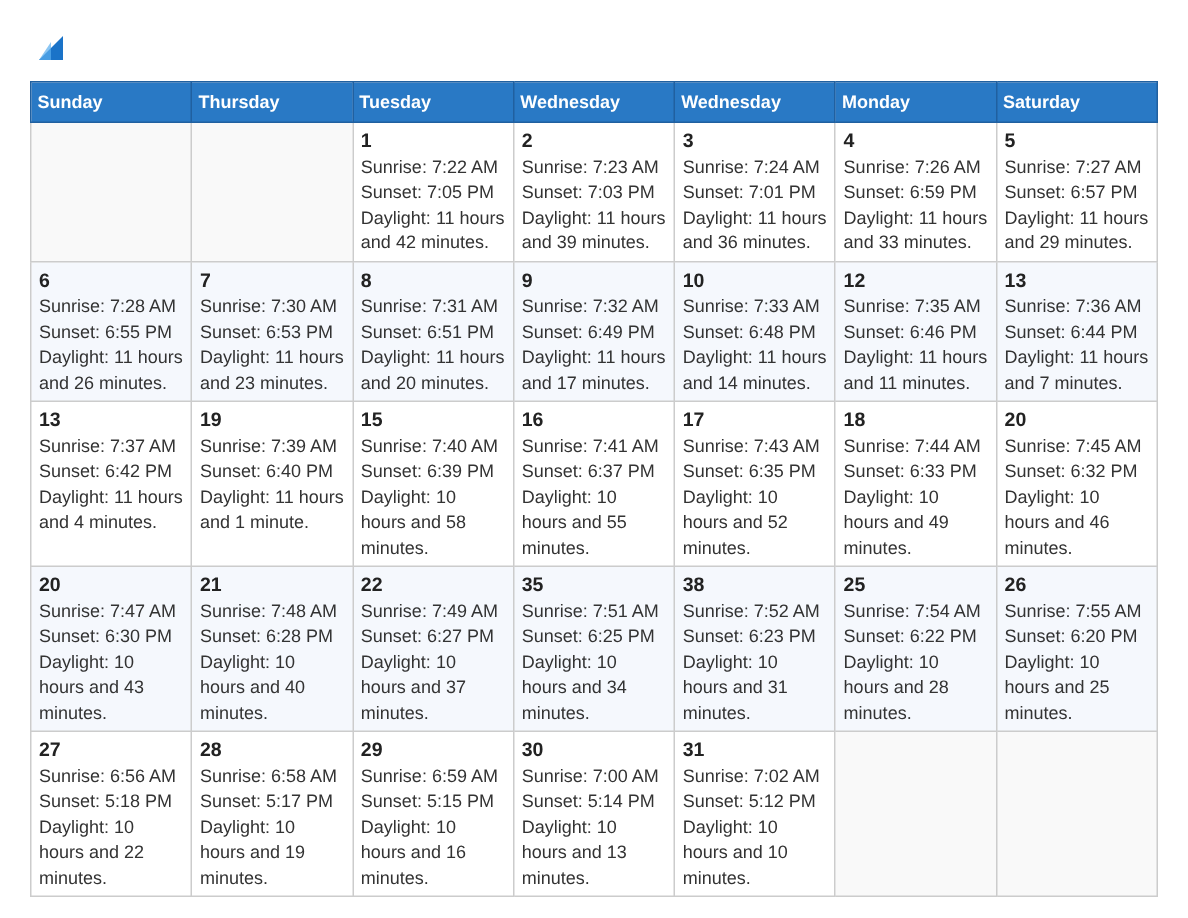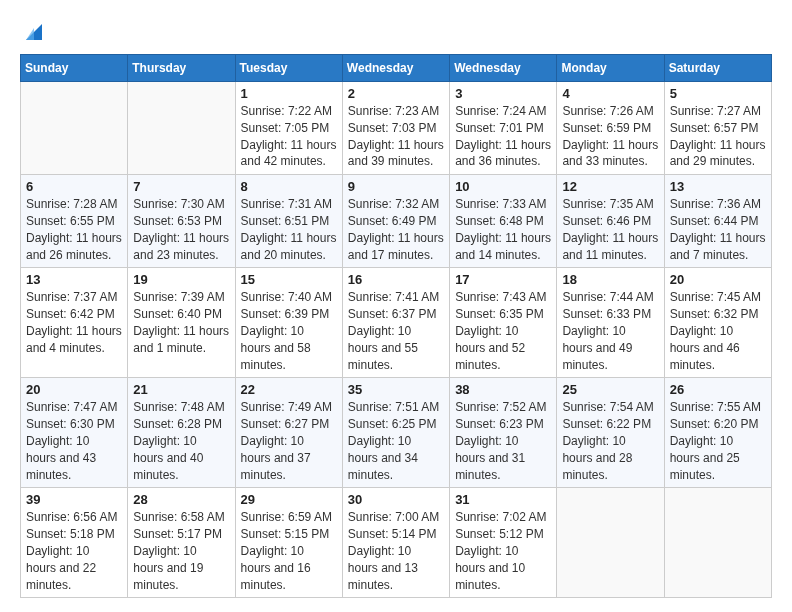--- a/index.html
+++ b/index.html
@@ -234,21 +234,21 @@
           <span class="day-num">25</span>
           <div class="day-info">Sunrise: 7:54 AM<br>Sunset: 6:22 PM<br>Daylight: 10 hours and 28 minutes.</div>
         </td>
         <td>
           <span class="day-num">26</span>
           <div class="day-info">Sunrise: 7:55 AM<br>Sunset: 6:20 PM<br>Daylight: 10 hours and 25 minutes.</div>
         </td>
       </tr>
       <tr>
         <td>
-          <span class="day-num">39</span>
+          <span class="day-num">27</span>
           <div class="day-info">Sunrise: 6:56 AM<br>Sunset: 5:18 PM<br>Daylight: 10 hours and 22 minutes.</div>
         </td>
         <td>
           <span class="day-num">28</span>
           <div class="day-info">Sunrise: 6:58 AM<br>Sunset: 5:17 PM<br>Daylight: 10 hours and 19 minutes.</div>
         </td>
         <td>
           <span class="day-num">29</span>
           <div class="day-info">Sunrise: 6:59 AM<br>Sunset: 5:15 PM<br>Daylight: 10 hours and 16 minutes.</div>
         </td>

